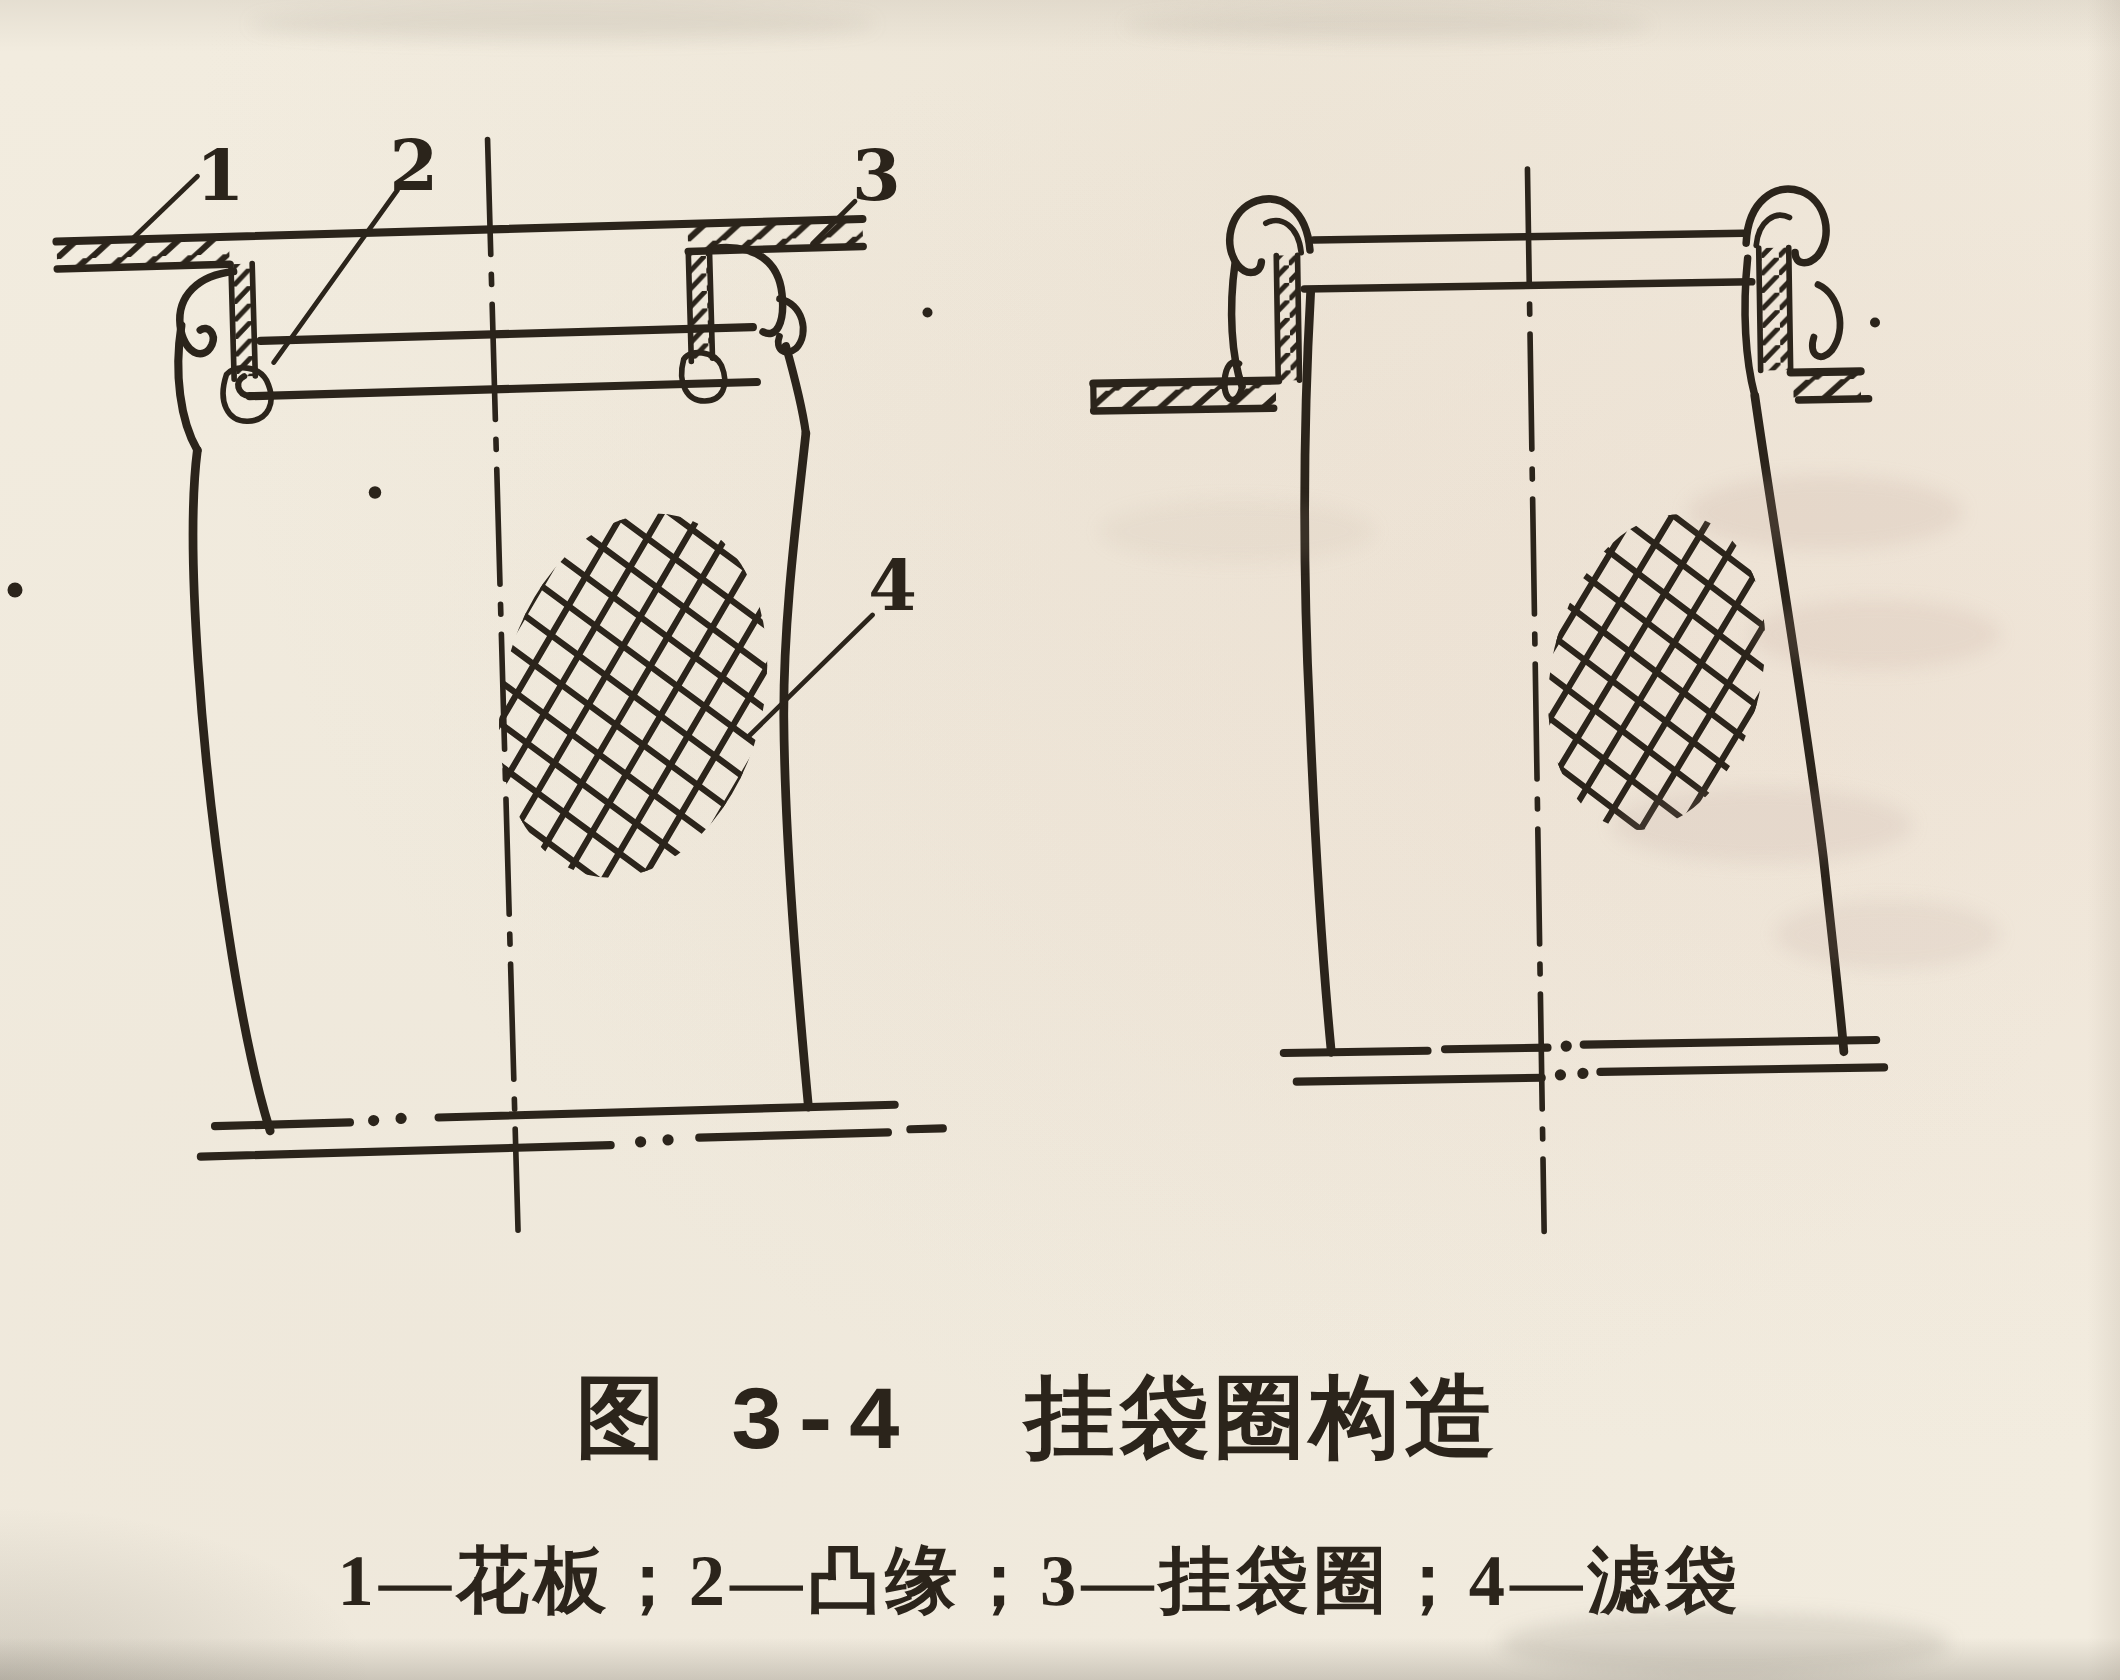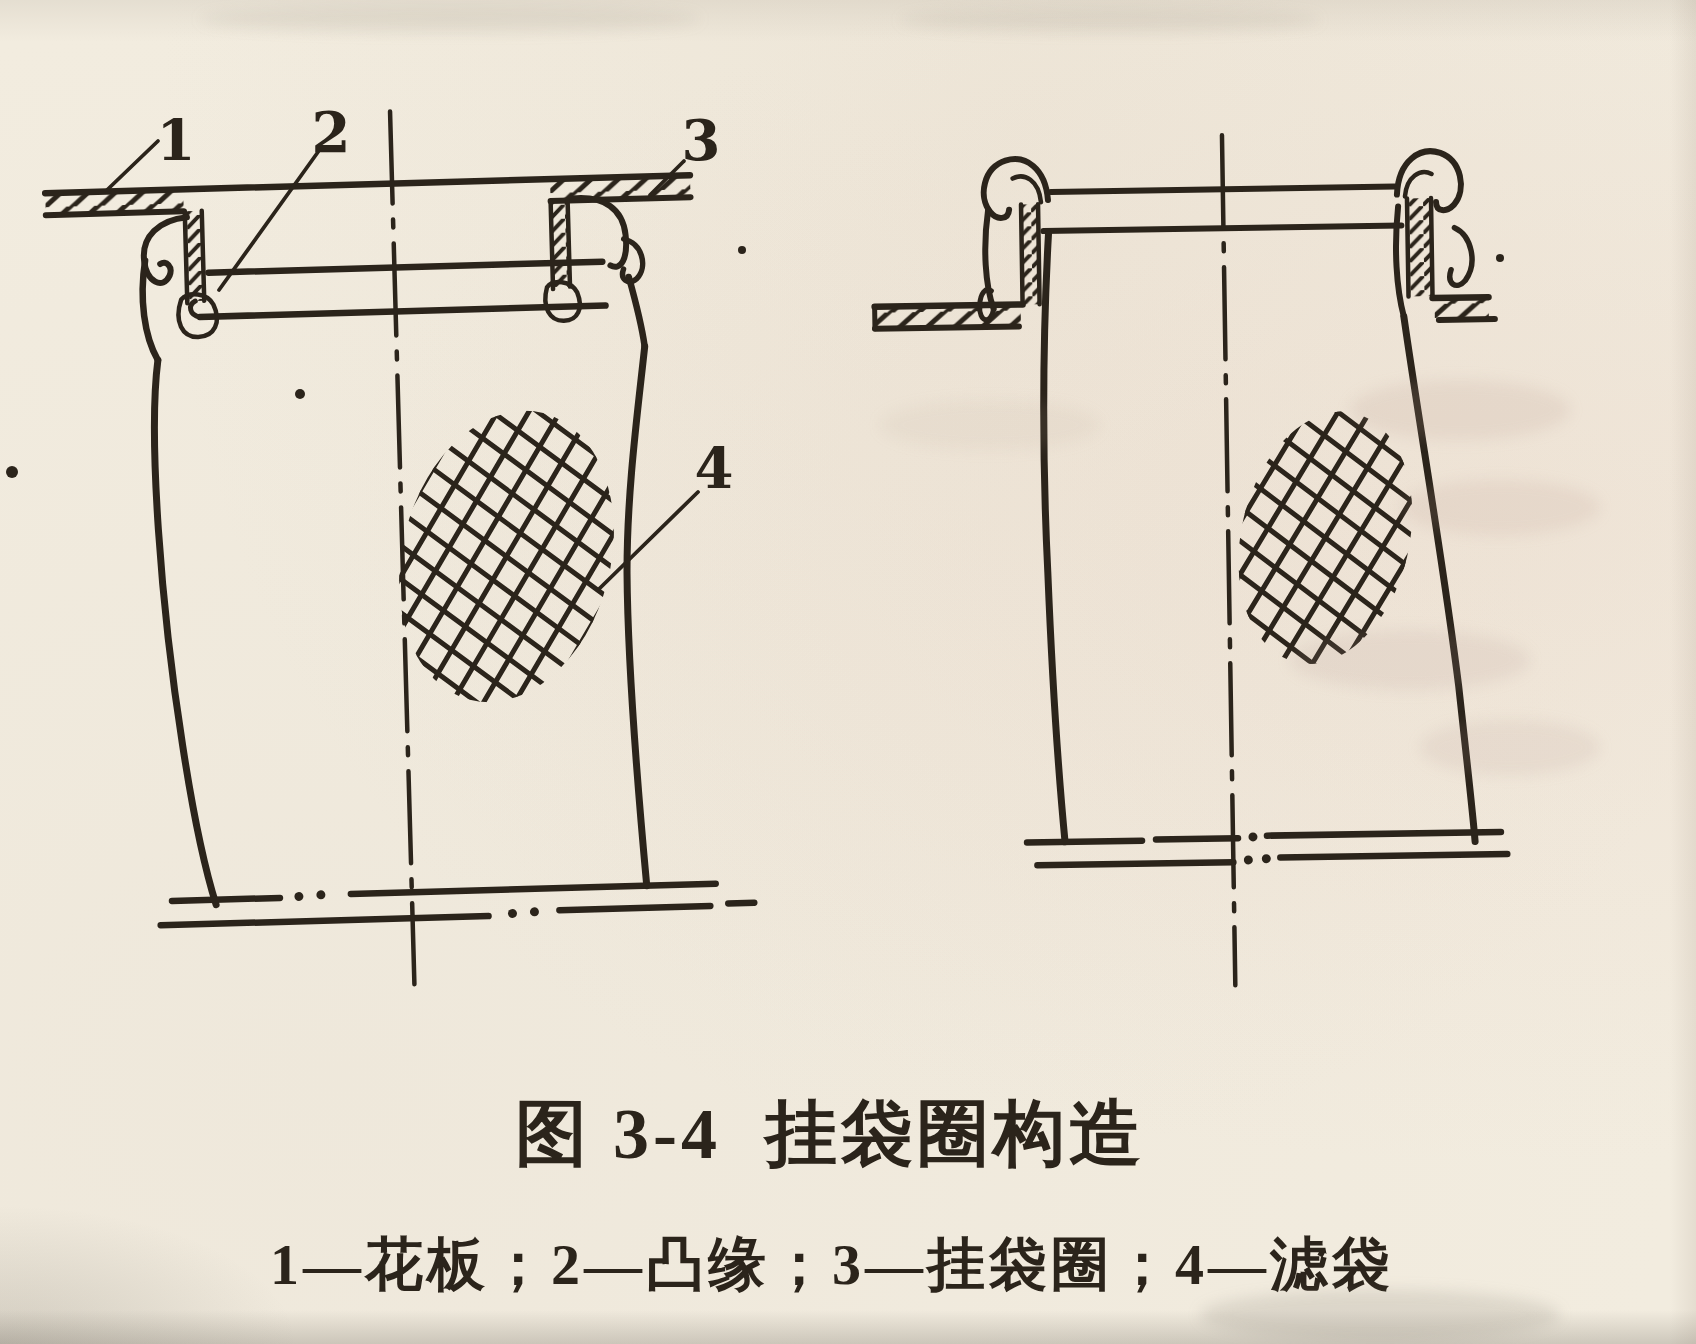--- a/index.html
+++ b/index.html
@@ -15,21 +15,21 @@
   }
   .drawing { position:absolute; left:0; top:0; }
   .drawing path, .drawing line, .drawing rect, .drawing circle { stroke-linecap:round; stroke-linejoin:round; }
   .ink   { stroke:var(--ink); fill:none; }
   .spk   { fill:var(--ink); stroke:none; }
   .calloutnum { font-family:"DejaVu Serif","Liberation Serif",serif; font-size:56px; font-weight:700;
                 fill:var(--ink); stroke:none; }
   .caption-title {
     position:absolute; left:0; top:1086px; width:1660px; text-align:center;
     font-size:72px; font-weight:700; color:var(--ink); letter-spacing:4px;
-    white-space:pre; font-family:Liberation Serif, serif;
+    white-space:pre; font-family:Liberation Mono, monospace;
   }
   .caption-legend {
     position:absolute; left:0; top:1226px; width:1664px; text-align:center;
     font-size:58px; font-weight:700; color:var(--ink); letter-spacing:4px;
     white-space:pre; font-family:"Liberation Serif", serif;
   }
   
   .smudge { position:absolute; border-radius:50%; filter:blur(7px); pointer-events:none; }
   .shade-bottom { position:absolute; left:0; right:0; bottom:0; height:34px;
     background:linear-gradient(to bottom, rgba(110,105,95,0), rgba(110,105,95,0.28)); }

